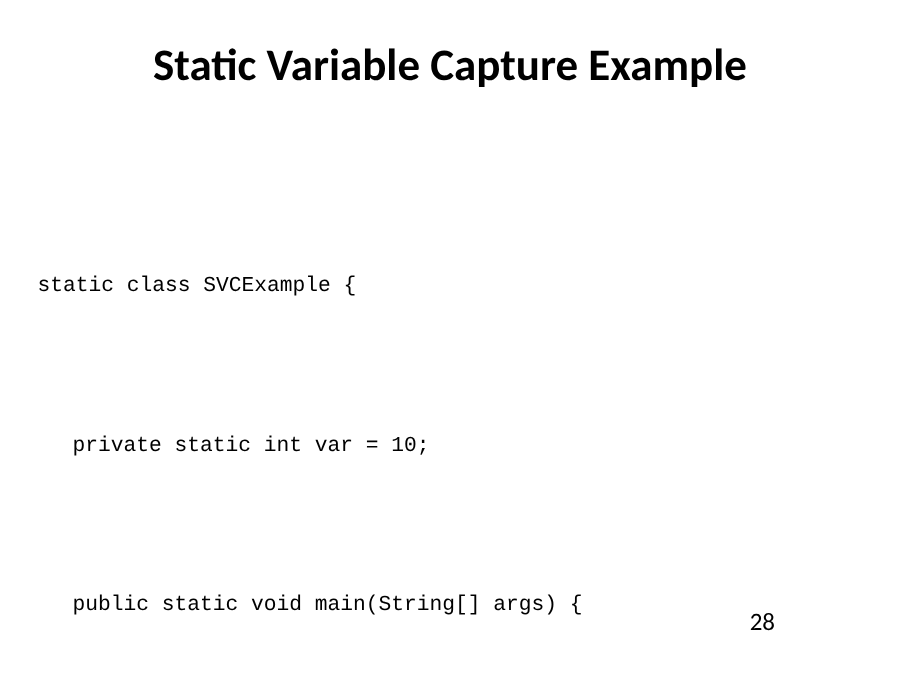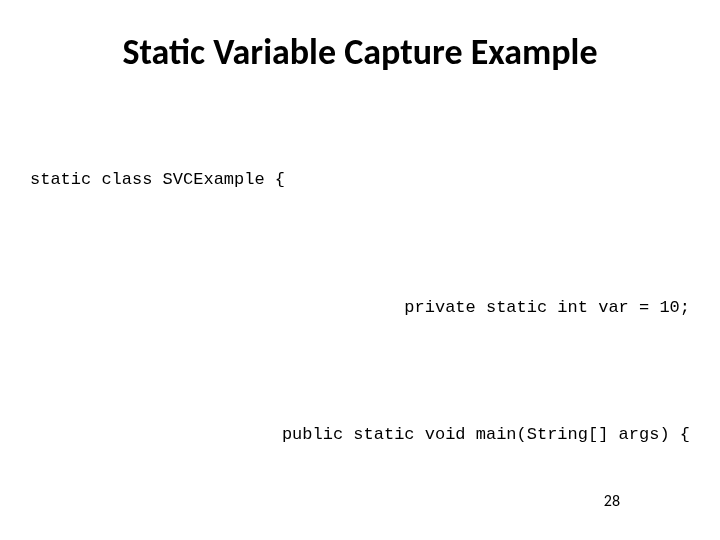--- a/index.html
+++ b/index.html
@@ -16,37 +16,38 @@
       height: 100%;
       padding: 20px 30px;
       position: relative;
     }
     .title {
       font-size: 36px;
       font-weight: 700;
       color: #000;
       text-align: center;
       margin-top: 10px;
+      margin-bottom: 50px;
       letter-spacing: 0px;
     }
     .code-block {
       font-family: "Courier New", Courier, monospace;
       font-size: 17px;
       color: #000;
       line-height: 2.5;
       white-space: pre;
       margin-left: 0px;
     }
     .code-line { display: block; }
-    .indent-1 { padding-left: 28px; text-align: right; }
+    .indent-1 { padding-left: 28px; }
     .page-number {
       position: absolute;
       bottom: 30px;
       right: 100px;
-      font-size: 16px;
+      font-size: 20px;
       color: #000;
       font-family: Calibri, Arial, sans-serif;
     }
   </style>
 </head>
 <body>
 
 <div class="slide">
   <h1 class="title">Static Variable Capture Example</h1>
 

